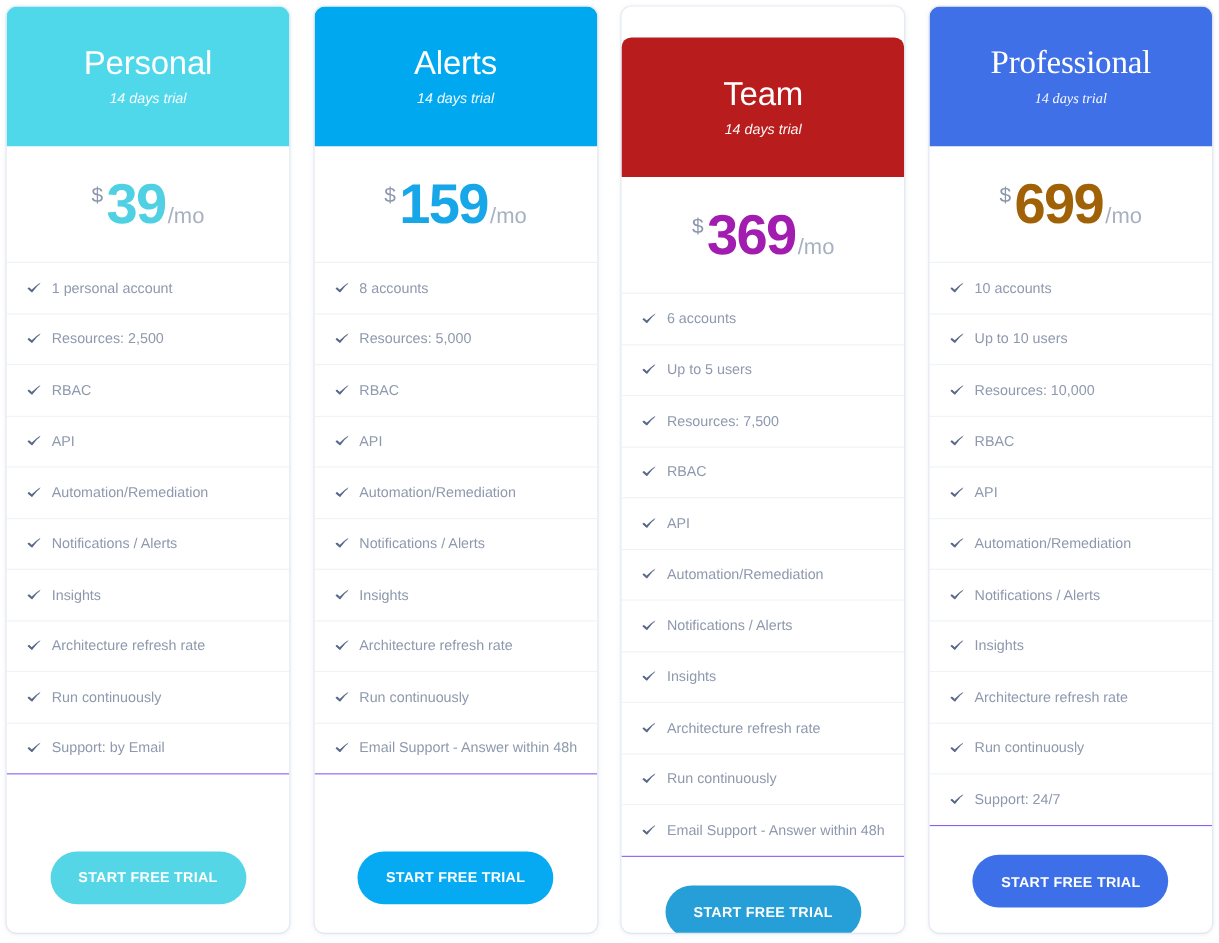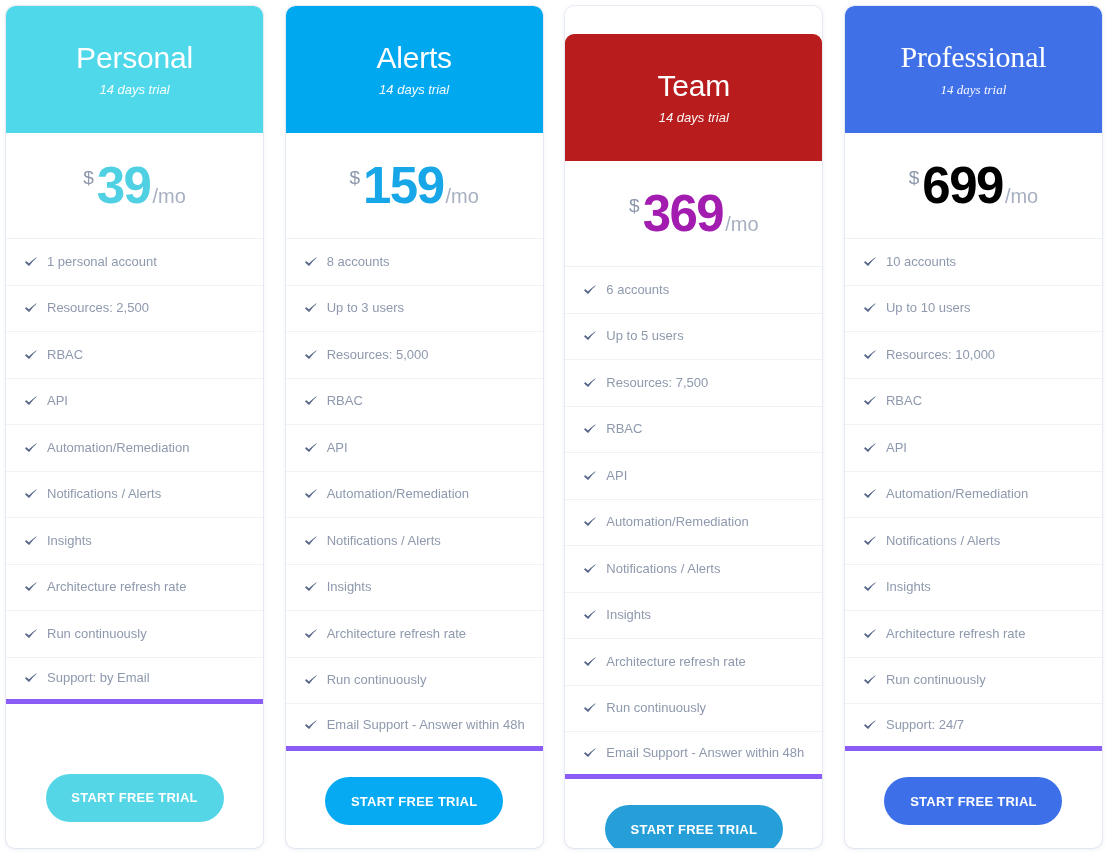--- a/index.html
+++ b/index.html
@@ -114,21 +114,21 @@
 
   .feature-row {
     flex: 0 0 46.5px;
     display: flex;
     align-items: center;
     padding: 0 14px 0 18px;
     box-sizing: border-box;
     border-bottom: 1px solid #f0f2f7;
   }
   .feature-row:last-child {
-    border-bottom: 5px solid #8b5cf6;
+    border-bottom: 1px solid #8b5cf6;
   }
 
   .check-icon {
     flex: 0 0 auto;
     width: 14px;
     height: 14px;
     margin-right: 9px;
     display: inline-flex;
     align-items: center;
     justify-content: center;
@@ -303,29 +303,20 @@
           </span>
           <span class="feature-label">8 accounts</span>
         </div>
         <div class="feature-row">
           <span class="check-icon">
             <svg width="14" height="14" viewBox="0 0 14 14" aria-hidden="true">
               <path d="M1.2 7.1 L4.7 10.6 L12.8 2.0 L11.7 3.9 L4.8 8.7 L2.4 6.2 Z" fill="currentColor"></path>
               <path d="M1.0 7.3 C2.0 6.2 3.2 6.7 4.8 8.4 C7.4 5.9 10.0 3.6 12.9 1.9 C10.3 4.6 7.6 7.7 5.2 10.9 C3.6 9.9 2.2 8.6 1.0 7.3 Z" fill="currentColor"></path>
             </svg>
           </span>
-          <span class="feature-label">Up to 3 users</span>
-        </div>
-        <div class="feature-row">
-          <span class="check-icon">
-            <svg width="14" height="14" viewBox="0 0 14 14" aria-hidden="true">
-              <path d="M1.2 7.1 L4.7 10.6 L12.8 2.0 L11.7 3.9 L4.8 8.7 L2.4 6.2 Z" fill="currentColor"></path>
-              <path d="M1.0 7.3 C2.0 6.2 3.2 6.7 4.8 8.4 C7.4 5.9 10.0 3.6 12.9 1.9 C10.3 4.6 7.6 7.7 5.2 10.9 C3.6 9.9 2.2 8.6 1.0 7.3 Z" fill="currentColor"></path>
-            </svg>
-          </span>
           <span class="feature-label">Resources: 5,000</span>
         </div>
         <div class="feature-row">
           <span class="check-icon">
             <svg width="14" height="14" viewBox="0 0 14 14" aria-hidden="true">
               <path d="M1.2 7.1 L4.7 10.6 L12.8 2.0 L11.7 3.9 L4.8 8.7 L2.4 6.2 Z" fill="currentColor"></path>
               <path d="M1.0 7.3 C2.0 6.2 3.2 6.7 4.8 8.4 C7.4 5.9 10.0 3.6 12.9 1.9 C10.3 4.6 7.6 7.7 5.2 10.9 C3.6 9.9 2.2 8.6 1.0 7.3 Z" fill="currentColor"></path>
             </svg>
           </span>
           <span class="feature-label">RBAC</span>
@@ -516,21 +507,21 @@
       </div>
     </div>
     <div class="plan-card">
       <div class="plan-header" style="background: rgb(64, 112, 232); font-family: Liberation Serif, serif;">
         <div class="plan-name">Professional</div>
         <div class="plan-trial">14 days trial</div>
       </div>
       <div class="price-block">
         <div class="price-row">
           <span class="price-currency">$</span>
-          <span class="price-amount" style="color: #000000;">699</span>
+          <span class="price-amount" style="color: #a16207;">699</span>
           <span class="price-period">/mo</span>
         </div>
       </div>
       <div class="features">
         <div class="feature-row">
           <span class="check-icon">
             <svg width="14" height="14" viewBox="0 0 14 14" aria-hidden="true">
               <path d="M1.2 7.1 L4.7 10.6 L12.8 2.0 L11.7 3.9 L4.8 8.7 L2.4 6.2 Z" fill="currentColor"></path>
               <path d="M1.0 7.3 C2.0 6.2 3.2 6.7 4.8 8.4 C7.4 5.9 10.0 3.6 12.9 1.9 C10.3 4.6 7.6 7.7 5.2 10.9 C3.6 9.9 2.2 8.6 1.0 7.3 Z" fill="currentColor"></path>
             </svg>

